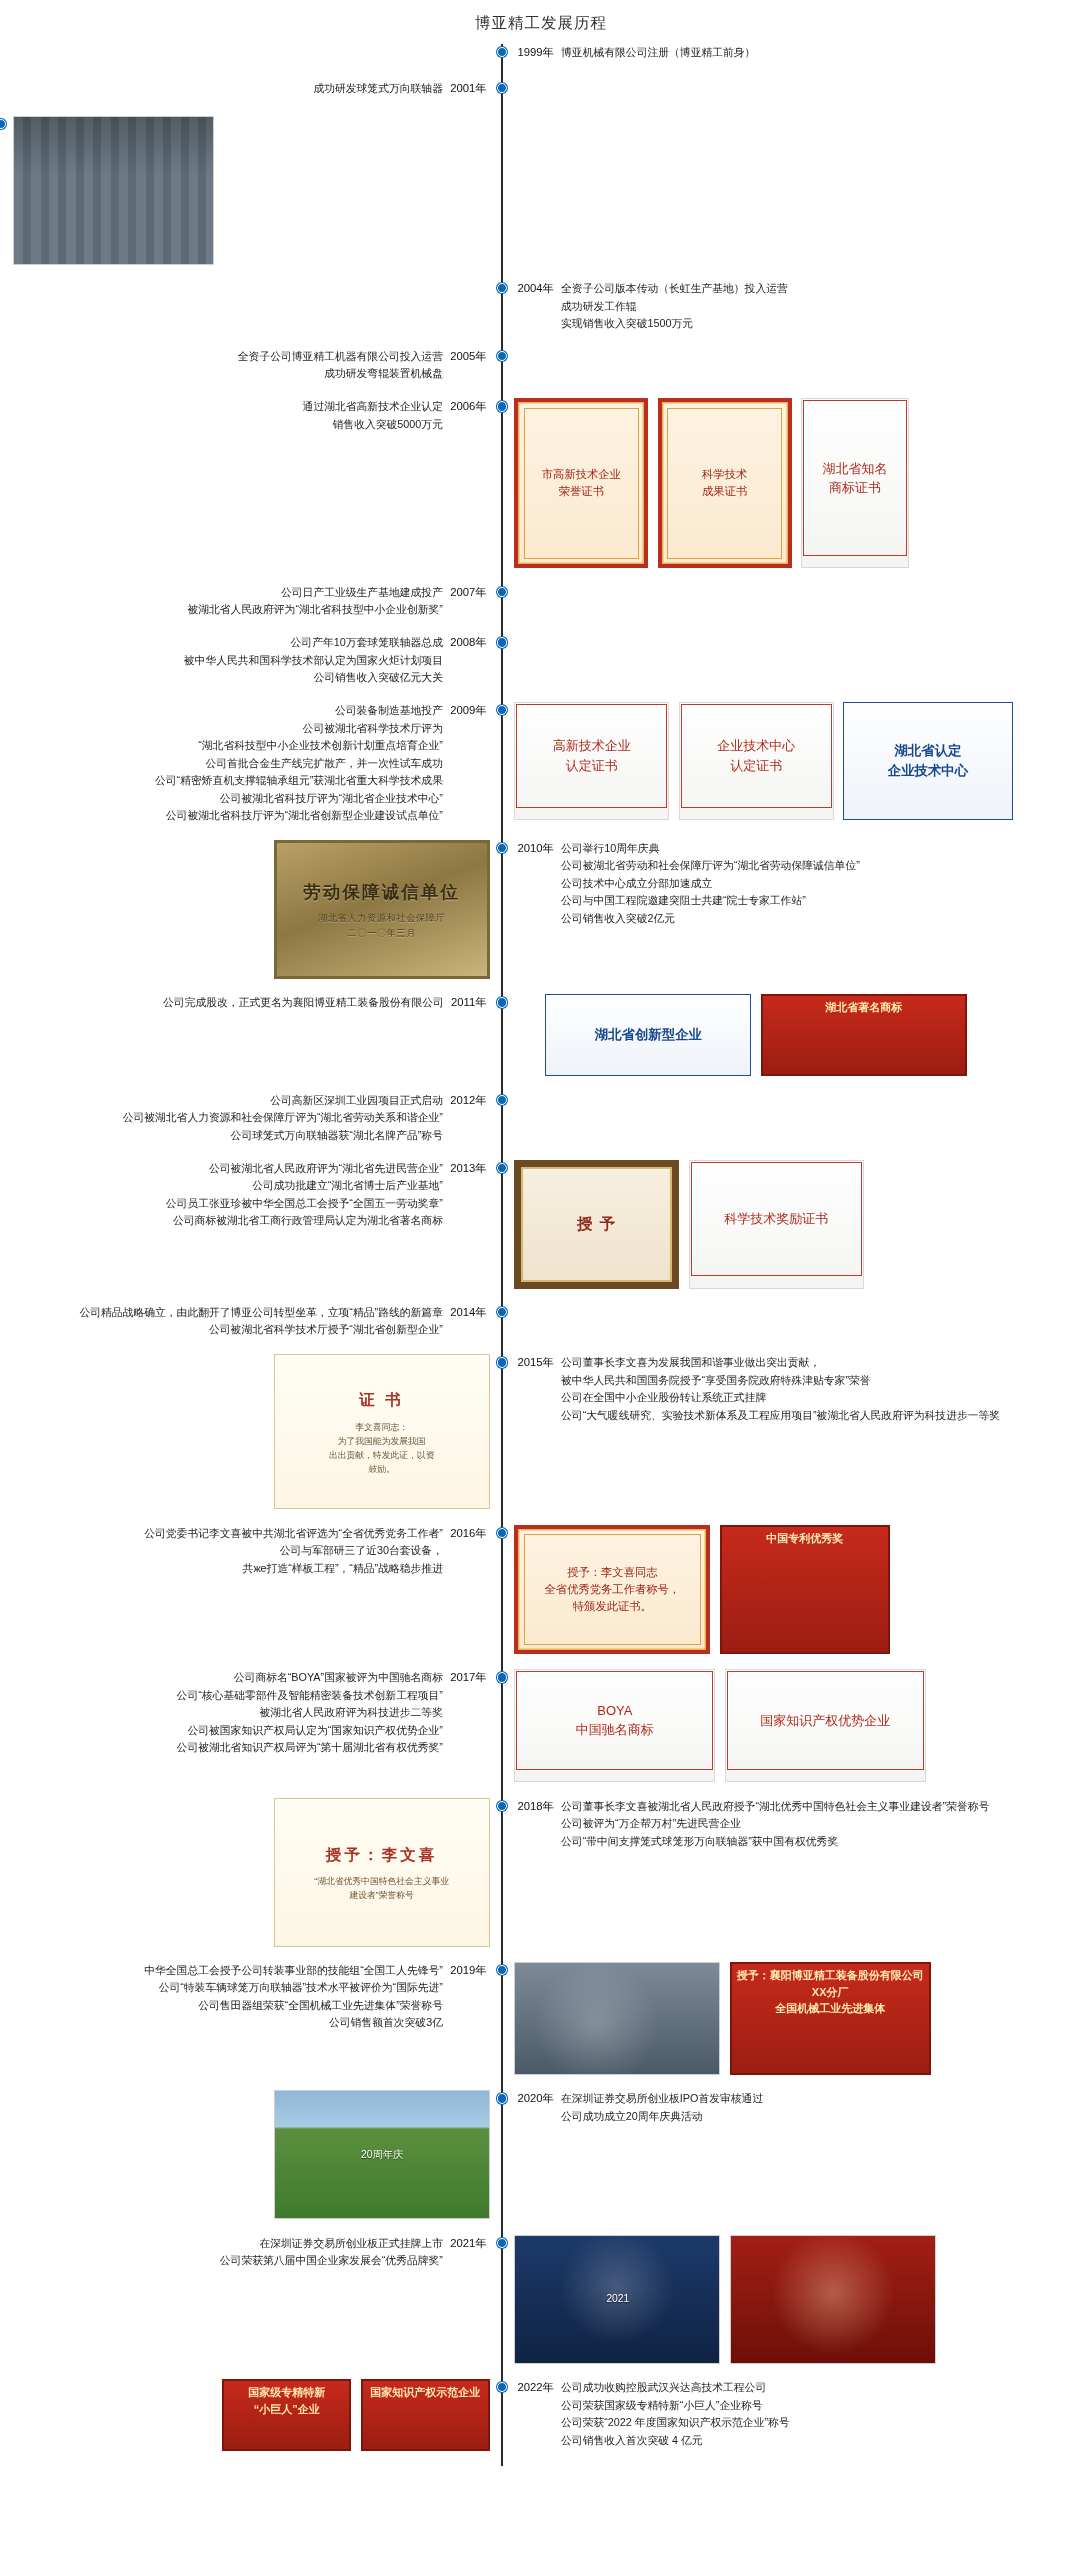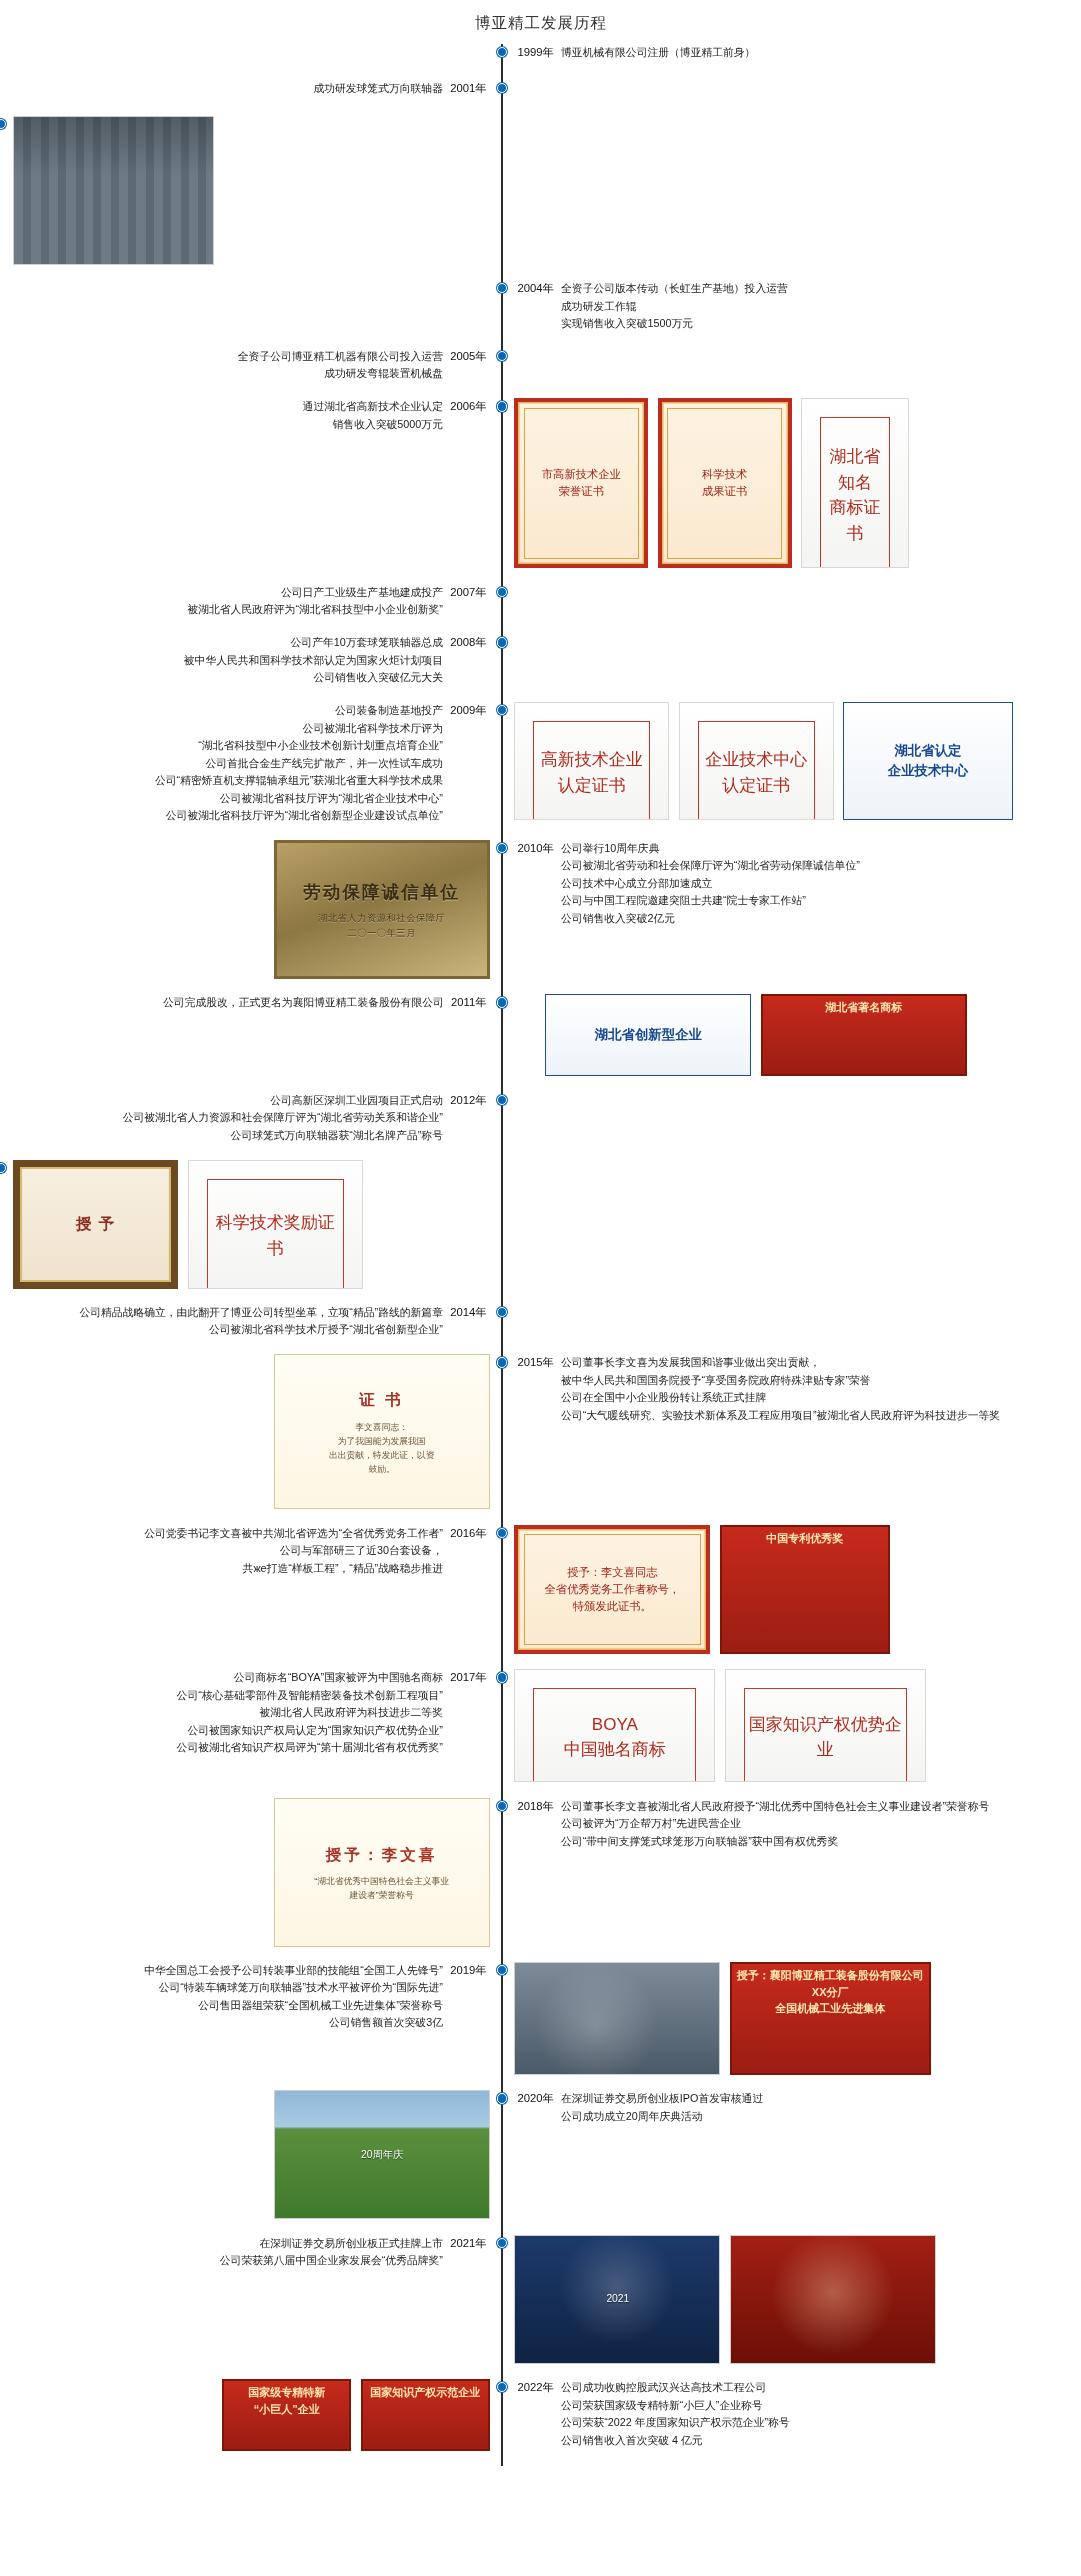--- a/index.html
+++ b/index.html
@@ -141,29 +141,29 @@
     font-size: 11.3px;
     line-height: 1.5;
     padding: 3.1px;
     white-space: pre-wrap;
   }
   .cert-white {
     background: linear-gradient(180deg, #ffffff 0%, #f4f4f2 100%);
     border: 1px solid #d8d8d8;
   }
   .cert-white .inner {
-    margin: 18px;
+    margin: 1px;
     height: calc(100% - 12.4px);
     border: 1.5px double #c0392b;
     display: flex;
     align-items: center;
     justify-content: center;
     text-align: center;
     color: #b02a1c;
-    font-size: 17px;
+    font-size: 13px;
     line-height: 1.5;
     padding: 3.1px;
     white-space: pre-wrap;
   }
   .plaque-gold {
     background: linear-gradient(160deg, #b9a068 0%, #8d7742 45%, #cbb57e 100%);
     border: 3.1px solid #7c6736;
   }
   .plaque-gold .inner {
     height: 100%;
@@ -544,20 +544,31 @@
             <div class="year left">2012年</div>
           </div>
         </div>
         <div class="col-center">
           <span class="dot"></span>
         </div>
         <div class="col-right"></div>
       </div>
       <div class="spacer"></div>
       <div class="row rowgap">
+        <div class="col-left">
+          <div class="block">
+            <div class="events l">
+              <div>公司被湖北省人民政府评为“湖北省先进民营企业”</div>
+              <div>公司成功批建立“湖北省博士后产业基地”</div>
+              <div>公司员工张亚珍被中华全国总工会授予“全国五一劳动奖章”</div>
+              <div>公司商标被湖北省工商行政管理局认定为湖北省著名商标</div>
+            </div>
+            <div class="year left">2013年</div>
+          </div>
+        </div>
         <div class="col-center">
           <span class="dot"></span>
         </div>
         <div class="col-right">
           <div class="img-row-right">
             <div class="ph frame-wood" style="width: 165px; height: 129px;">
               <div class="inner"><div>授 予</div></div>
             </div>
             <div class="ph cert-white" style="width: 175px; height: 129px;">
               <div class="inner"><div>科学技术奖励证书</div></div>

